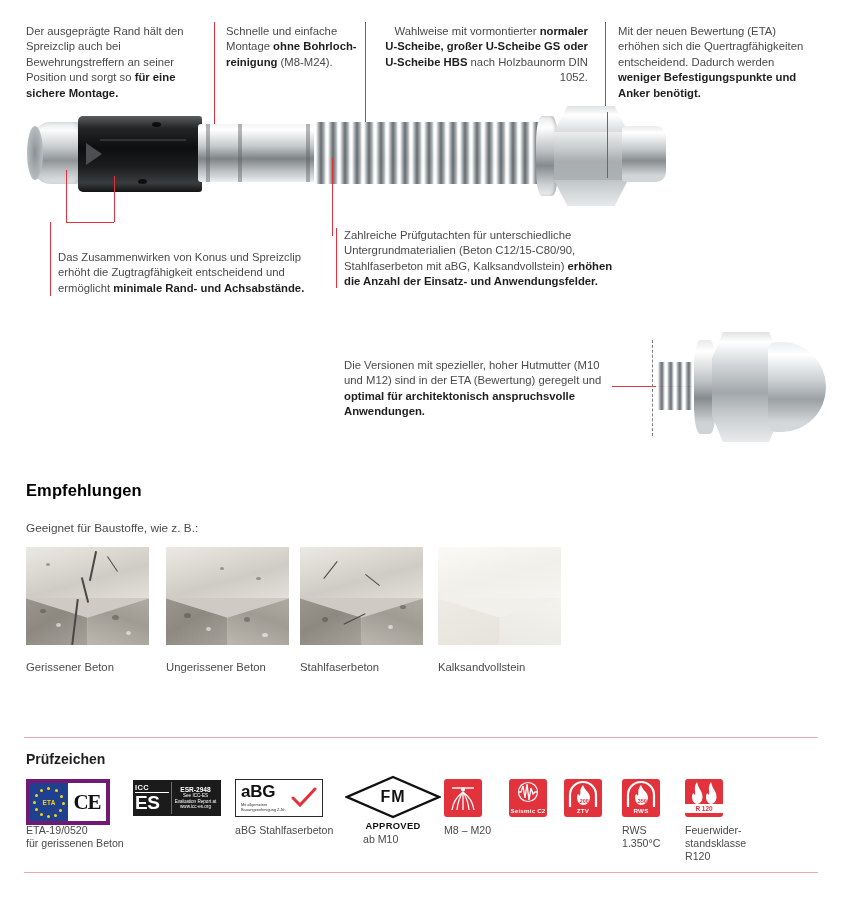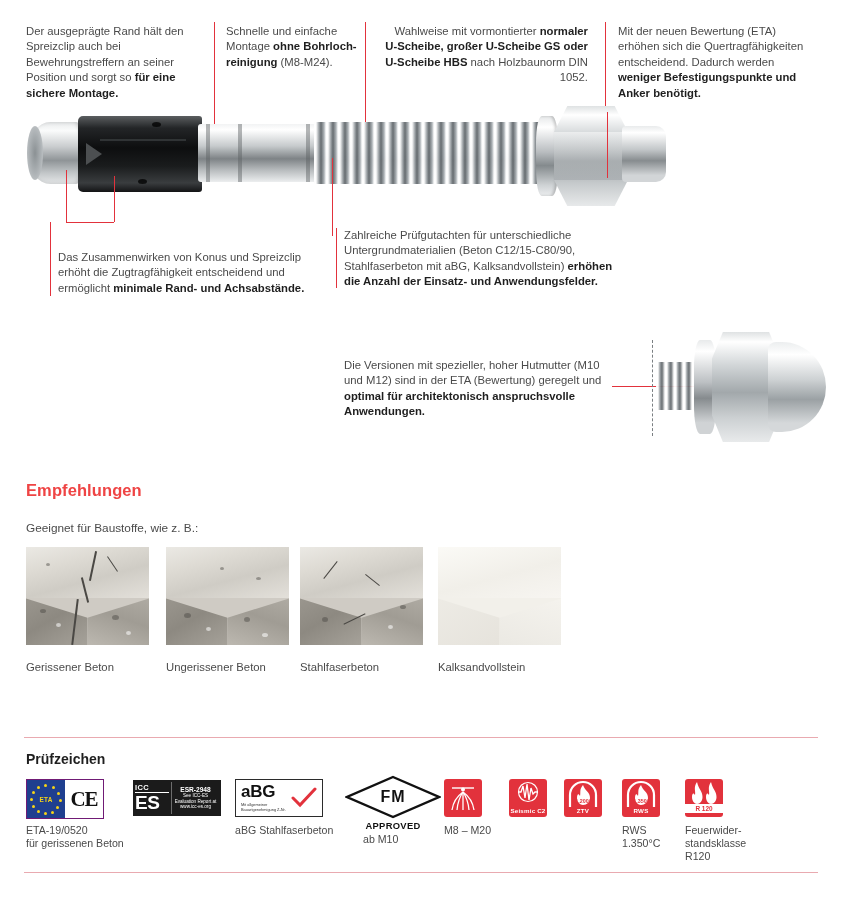--- a/index.html
+++ b/index.html
@@ -101,21 +101,21 @@
     clip-path:polygon(16% 0%,84% 0%,100% 24%,100% 76%,84% 100%,16% 100%,0% 76%,0% 24%);
   }
   .dome-cap{
     position:absolute;left:118px;top:16px;width:58px;height:90px;
     background:linear-gradient(180deg,#eceeef 0%,#ffffff 14%,#cdd1d3 42%,#9ba1a4 64%,#d5d8da 90%);
     border-radius:8px 44px 44px 8px / 8px 45px 45px 8px;
   }
   .dome-axis{position:absolute;left:2px;top:14px;height:96px;border-left:1px dashed #7a7f82;}
 
   
-  .h-red{color:#ef4444;font-size:16.5px;font-weight:700;letter-spacing:.1px;}
+  .h-red{color:#000000;font-size:16.5px;font-weight:700;letter-spacing:.1px;}
   .h-dark{color:#1f1f1f;font-size:14px;font-weight:700;}
   .body-txt{font-size:11.8px;color:#4a4a4a;}
 
   
   .mat{position:absolute;width:123px;height:98px;overflow:hidden;background:#cfcbc4;}
   .mat .top{
     position:absolute;left:0;top:0;width:100%;height:52%;
     background:linear-gradient(165deg,#ebe9e4 0%,#dedbd4 30%,#cfccc5 60%,#e3e0da 100%);
   }
   .mat .fl{
@@ -136,21 +136,21 @@
   .mat.ksv .fr{background:linear-gradient(200deg,#f6f4ef,#ebe9e3);}
   .crack{position:absolute;background:#4a4844;}
   .mat-label{position:absolute;font-size:11.3px;color:#4a4a4a;}
 
   
   .rule{position:absolute;height:1px;background:#e9aab0;left:24px;width:794px;}
   .badge{position:absolute;}
   .badge-label{position:absolute;font-size:10.6px;line-height:13.6px;color:#4a4a4a;}
 
   
-  .ce{width:76px;height:38px;border:1px solid #701a75;display:flex;background:#fff;}
+  .ce{width:76px;height:38px;border:4px solid #701a75;display:flex;background:#fff;}
   .ce .eu{width:38px;height:100%;background:#1f3f8f;position:relative;}
   .ce .eu .star{position:absolute;width:3px;height:3px;background:#f7d417;border-radius:50%;}
   .ce .eu .eta{
     position:absolute;left:50%;top:50%;transform:translate(-50%,-50%);
     font-size:6.4px;font-weight:700;color:#f7d417;letter-spacing:.3px;
   }
   .ce .ce-txt{flex:1;display:flex;align-items:center;justify-content:center;
     font-size:21px;font-weight:700;color:#121212;letter-spacing:-1px;font-family:"Liberation Serif",serif;}
 
   

